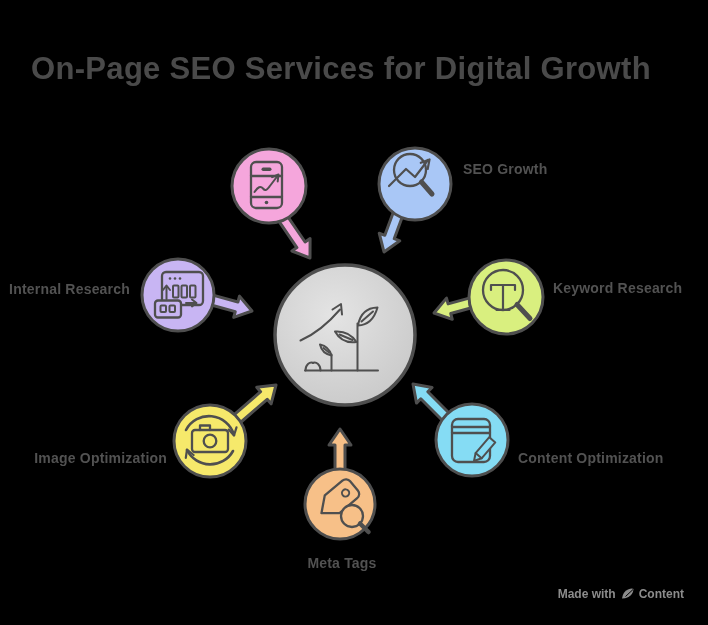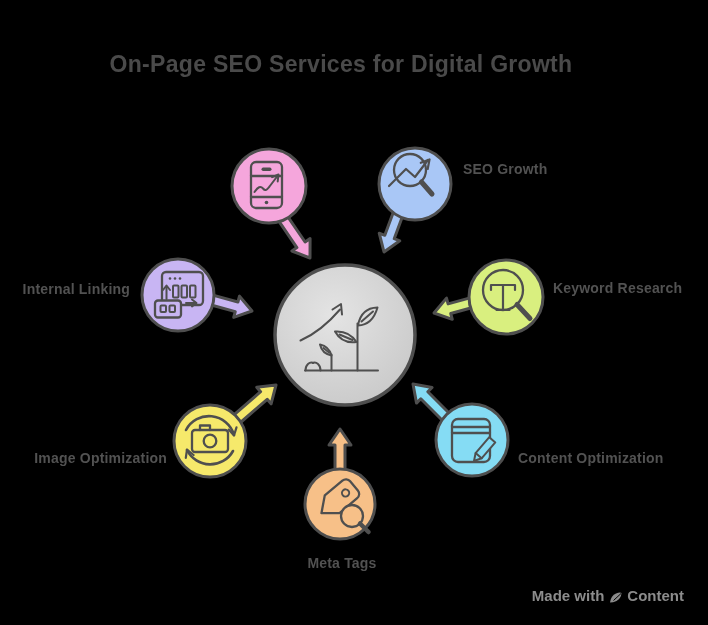--- a/index.html
+++ b/index.html
@@ -1,31 +1,31 @@
 <!DOCTYPE html>
 <html><head>
 <meta charset="utf-8">
 <style>
   html,body{margin:0;padding:0;background:#000;}
   .stage{position:relative;width:708px;height:625px;background:#000;overflow:hidden;
          font-family:"Liberation Sans",sans-serif;}
   .art{position:absolute;left:0;top:0;}
   .title{position:absolute;top:51px;left:0;width:682px;margin:0;text-align:center;
-         font-size:23px;font-weight:bold;letter-spacing:.3px;color:#4A4A4A;}
+         font-size:31px;font-weight:bold;letter-spacing:.3px;color:#4A4A4A;}
   .label{position:absolute;font-size:14px;font-weight:bold;letter-spacing:.2px;
          color:#525252;white-space:nowrap;}
   .lbl-mobile{top:160px;right:485px;}
   .lbl-audit{top:161px;left:463px;}
   .lbl-linking{top:281px;right:578px;}
   .lbl-keyword{top:280px;left:553px;}
   .lbl-image{top:450px;right:541px;}
   .lbl-meta{top:555px;left:282px;width:120px;text-align:center;}
   .lbl-content{top:450px;left:518px;}
-  .footer{position:absolute;top:587px;right:24px;display:flex;align-items:flex-end;gap:5px;
-          font-size:15px;font-weight:bold;color:#8C8C8C;}
+  .footer{position:absolute;top:587px;right:24px;display:flex;align-items:flex-start;gap:5px;
+          font-size:12px;font-weight:bold;color:#8C8C8C;}
   .footer svg{display:block;}
 </style>
 </head>
 <body>
 
 <div class="stage">
 
   <svg class="art" width="708" height="625" viewBox="0 0 708 625">
     <defs>
       <radialGradient id="gc" cx="42%" cy="36%" r="78%">
@@ -138,21 +138,21 @@
         <path d="M361.5,321.5 L373,311.5"></path>
         <path d="M300.5,340.5 C313,335 328,323.5 340,309.5"></path>
         <path d="M332.5,309.5 L341,304 L342,314.5"></path>
       </g>
     </g>
   </svg>
 
   <h1 class="title">On-Page SEO Services for Digital Growth</h1>
 
   <div class="label lbl-audit">SEO Growth</div>
-  <div class="label lbl-linking">Internal Linking</div>
+  <div class="label lbl-linking">Internal Research</div>
   <div class="label lbl-image">Image Optimization</div>
   <div class="label lbl-keyword">Keyword Research</div>
   <div class="label lbl-content">Content Optimization</div>
   <div class="label lbl-meta">Meta Tags</div>
 
   <div class="footer">
     <span>Made with</span>
     <svg width="13" height="13" viewBox="0 0 13 13">
       <path d="M1,11.5 Q2,4.5 7,2.5 Q11,1 12.5,2 Q12,7.5 7.5,10 Q4,11.5 1,11.5 Z" fill="#8C8C8C"></path>
       <path d="M12,2.5 L4.5,9.5" stroke="#000" stroke-width="1" fill="none"></path>

